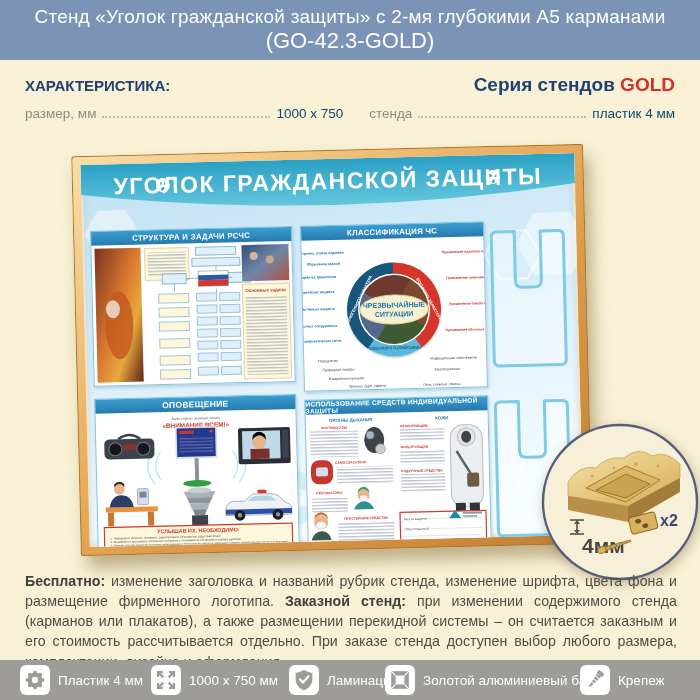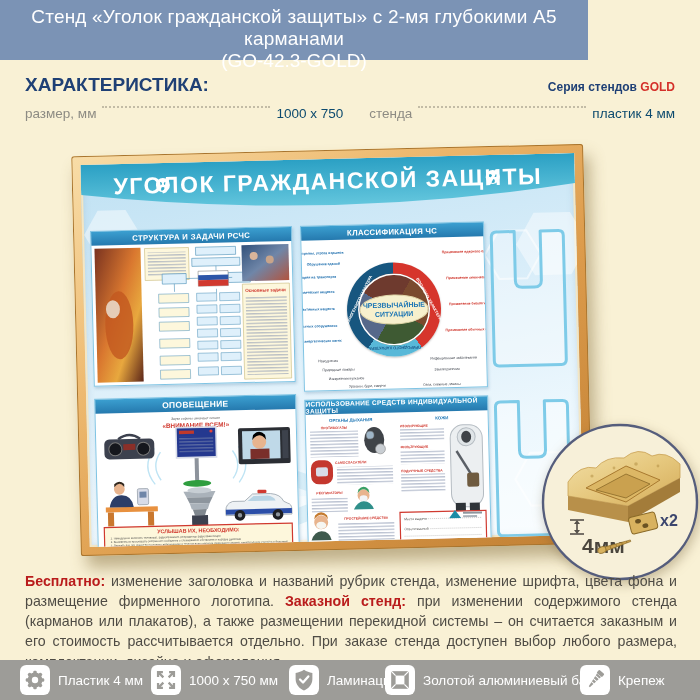--- a/index.html
+++ b/index.html
@@ -1,32 +1,32 @@
 <!DOCTYPE html>
 <html><head>
 <meta charset="utf-8">
 <style>
   * { margin:0; padding:0; box-sizing:border-box; }
   html,body { width:700px; height:700px; overflow:hidden; }
   body { font-family:"Liberation Sans", sans-serif; background:#f9f1d5; position:relative; }
   .page { position:absolute; inset:0; }
 
   
-  .hdr { position:absolute; left:0; top:0; width:588px; height:60px; background:#7b93b5;
+  .hdr { position:absolute; left:0; top:0; width:700px; height:60px; background:#7b93b5;
          color:#fff; text-align:center; padding-top:6px; }
   .hdr .l1 { font-size:19px; font-weight:500; letter-spacing:.2px; }
-  .hdr .l2 { font-size:19px; font-weight:500; }
+  .hdr .l2 { font-size:22px; font-weight:500; }
 
   
   .specs { position:absolute; left:25px; right:25px; top:74px; }
   .specs-row1 { display:flex; justify-content:space-between; align-items:baseline; }
-  .sp-h { color:#1f4075; font-weight:bold; font-size:19px; }
-  .sp-series { color:#1f4075; font-weight:bold; font-size:12px; }
+  .sp-h { color:#1f4075; font-weight:bold; font-size:15px; }
+  .sp-series { color:#1f4075; font-weight:bold; font-size:19px; }
   .sp-series .gold { color:#d42f29; }
-  .specs-row2 { display:flex; align-items:flex-start; margin-top:10px; font-size:13.5px; color:#8d8b83; }
+  .specs-row2 { display:flex; align-items:flex-end; margin-top:10px; font-size:13.5px; color:#8d8b83; }
   .sp-val { color:#0c4a6e; }
   .dots { flex:1; border-bottom:2px dotted #c3bca6; margin:0 6px 3px; }
   .gap { width:26px; }
 
   
   .stage { position:absolute; left:0; top:140px; width:700px; height:425px; }
   .stand { position:absolute; left:76px; top:10px; width:512px; height:400px;
            transform:rotate(-1.4deg); }
   .frame { position:absolute; inset:0; border-radius:3px;
            background:linear-gradient(145deg,#f8dda8 0%,#eebb72 30%,#dd9c4c 60%,#c07f33 100%);
@@ -44,21 +44,21 @@
   .donut-in { position:absolute; inset:11px; border-radius:50%;
               background:conic-gradient(from 30deg,#7a4a2e 0 90deg,#3e5a33 90deg 180deg,#56688a 180deg 270deg,#6e3a2e 270deg 360deg);
               box-shadow:inset 0 0 0 1.5px #fff; }
   .ov { position:absolute; inset:0; }
   .pocket { position:absolute; }
   .inset-circle { position:absolute; filter:drop-shadow(2px 4px 6px rgba(100,80,40,.35)); }
 
   
   .desc { position:absolute; left:25px; top:571px; width:652px; font-size:14.2px; line-height:1.42;
           color:#4f4c45; text-align:justify; }
-  .desc b { color:#b91c1c; }
+  .desc b { color:#404040; }
 
   
   .fbar { position:absolute; left:0; top:660px; width:700px; height:40px; background:#9d9c98; }
   .fitem { position:absolute; top:0; height:40px; display:flex; align-items:center; gap:8px; }
   .flabel { color:#fff; font-size:13.5px; white-space:nowrap; }
 </style>
 </head>
 <body>
 
 <div class="page">

